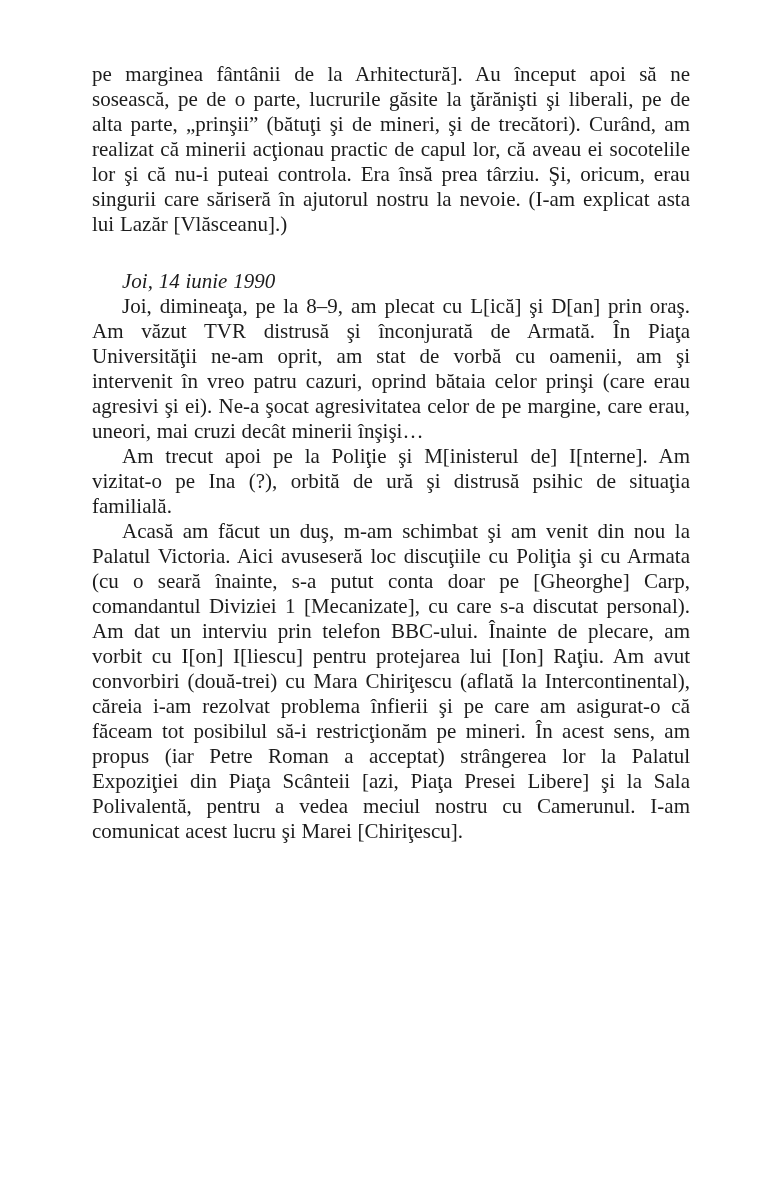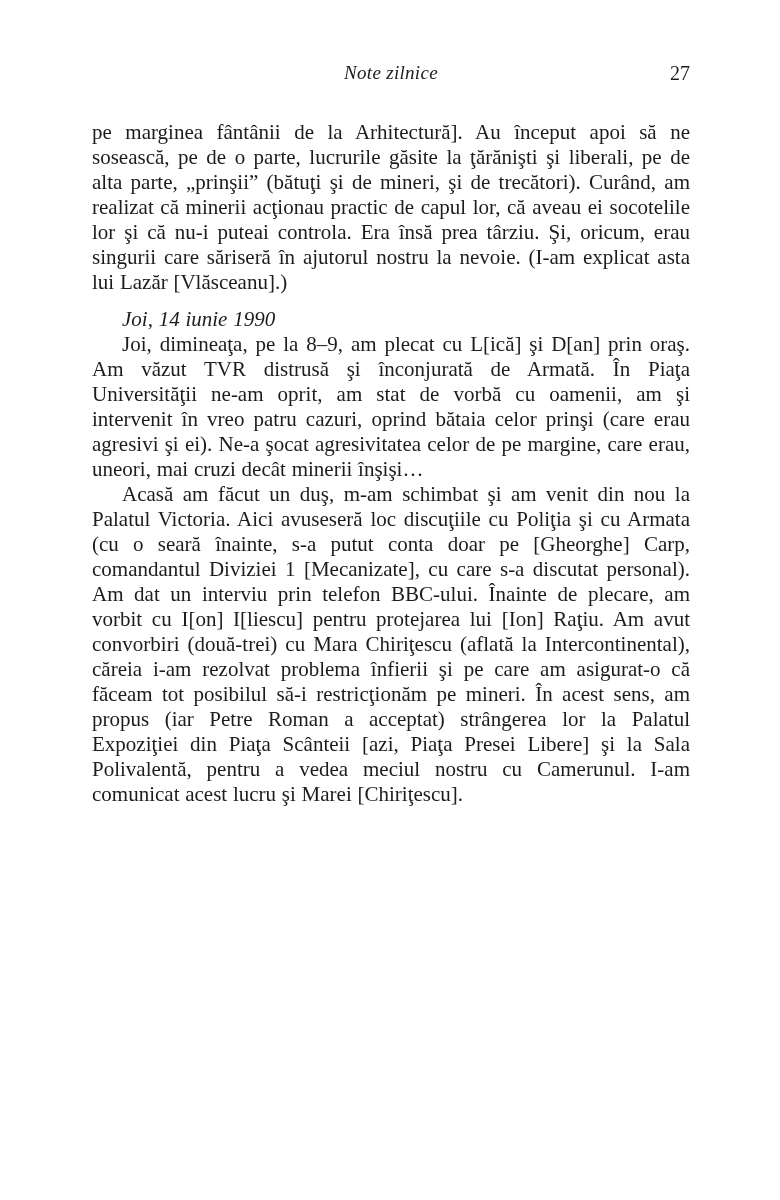--- a/index.html
+++ b/index.html
@@ -46,32 +46,29 @@
     font-size: 21px;
     line-height: 25px;
     text-align: justify;
     word-spacing: 0.5px;
   }
   .content p.indented {
     text-indent: 30px;
   }
   .content p.heading {
     font-style: italic;
-    margin-top: 12px;
+    margin-top: 32px;
     text-indent: 30px;
     text-align: left;
   }
 </style>
 </head>
 <body>
 
 <div class="page">
-  <div class="page-header">
-    <div class="running-title">Note zilnice</div>
-    <div class="page-number">27</div>
-  </div>
   <div class="content">
       <p class="">pe marginea fântânii de la Arhitectură]. Au început apoi să ne sosească, pe de o parte, lucrurile găsite la ţărănişti şi liberali, pe de alta parte, „prinşii” (bătuţi şi de mineri, şi de trecători). Curând, am realizat că minerii acţionau practic de capul lor, că aveau ei socotelile lor şi că nu-i puteai controla. Era însă prea târziu. Şi, oricum, erau singurii care săriseră în ajutorul nostru la nevoie. (I-am explicat asta lui Lazăr [Vlăsceanu].)</p>
       <p class="heading">Joi, 14 iunie 1990</p>
       <p class="indented">Joi, dimineaţa, pe la 8–9, am plecat cu L[ică] şi D[an] prin oraş. Am văzut TVR distrusă şi înconjurată de Armată. În Piaţa Universităţii ne-am oprit, am stat de vorbă cu oamenii, am şi intervenit în vreo patru cazuri, oprind bătaia celor prinşi (care erau agresivi şi ei). Ne-a şocat agresivitatea celor de pe margine, care erau, uneori, mai cruzi decât minerii înşişi…</p>
+      <p class="indented">Am trecut apoi pe la Poliţie şi M[inisterul de] I[nterne]. Am vizitat-o pe Ina (?), orbită de ură şi distrusă psihic de situaţia familială.</p>
       <p class="indented">Acasă am făcut un duş, m-am schimbat şi am venit din nou la Palatul Victoria. Aici avuseseră loc discuţiile cu Poliţia şi cu Armata (cu o seară înainte, s-a putut conta doar pe [Gheorghe] Carp, comandantul Diviziei 1 [Mecanizate], cu care s-a discutat personal). Am dat un interviu prin telefon BBC-ului. Înainte de plecare, am vorbit cu I[on] I[liescu] pentru protejarea lui [Ion] Raţiu. Am avut convorbiri (două-trei) cu Mara Chiriţescu (aflată la Intercontinental), căreia i-am rezolvat problema înfierii şi pe care am asigurat-o că făceam tot posibilul să-i restricţionăm pe mineri. În acest sens, am propus (iar Petre Roman a acceptat) strângerea lor la Palatul Expoziţiei din Piaţa Scânteii [azi, Piaţa Presei Libere] şi la Sala Polivalentă, pentru a vedea meciul nostru cu Camerunul. I-am comunicat acest lucru şi Marei [Chiriţescu].</p>
     </div>
 </div>
 
 </body></html>

